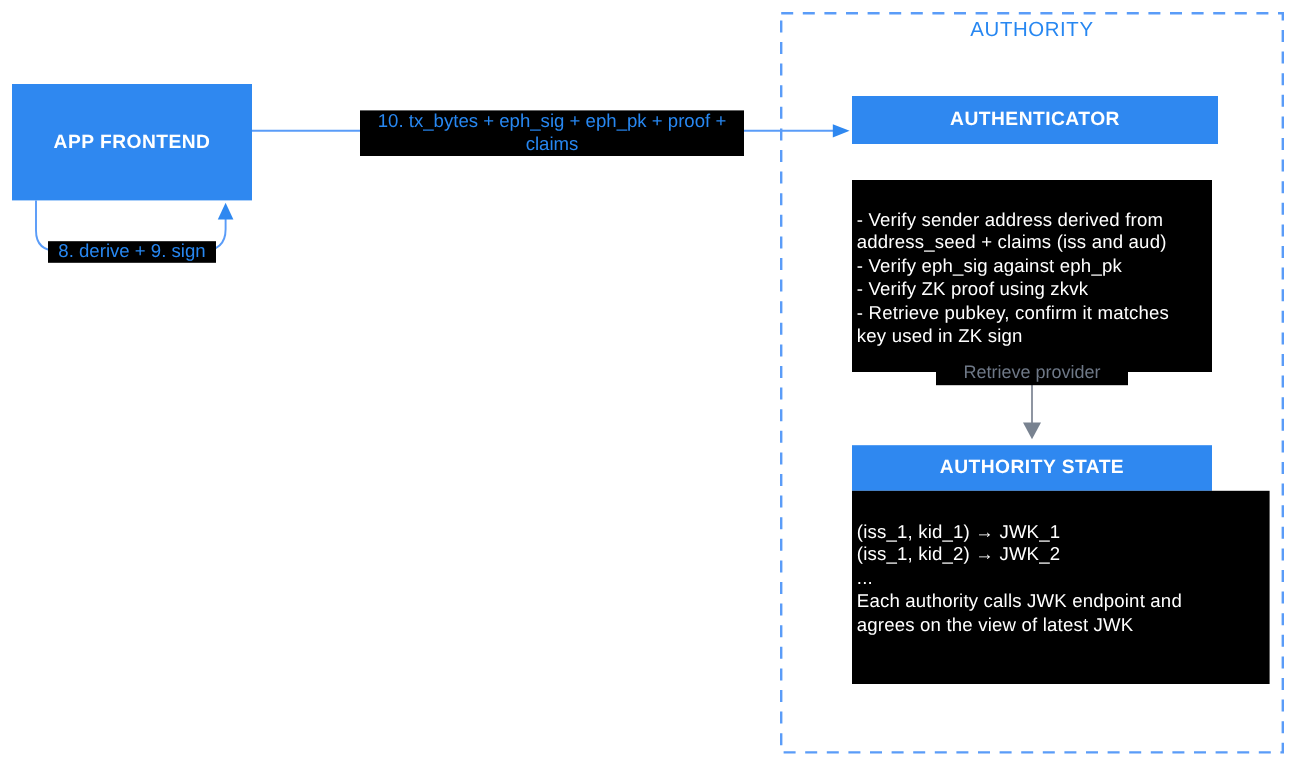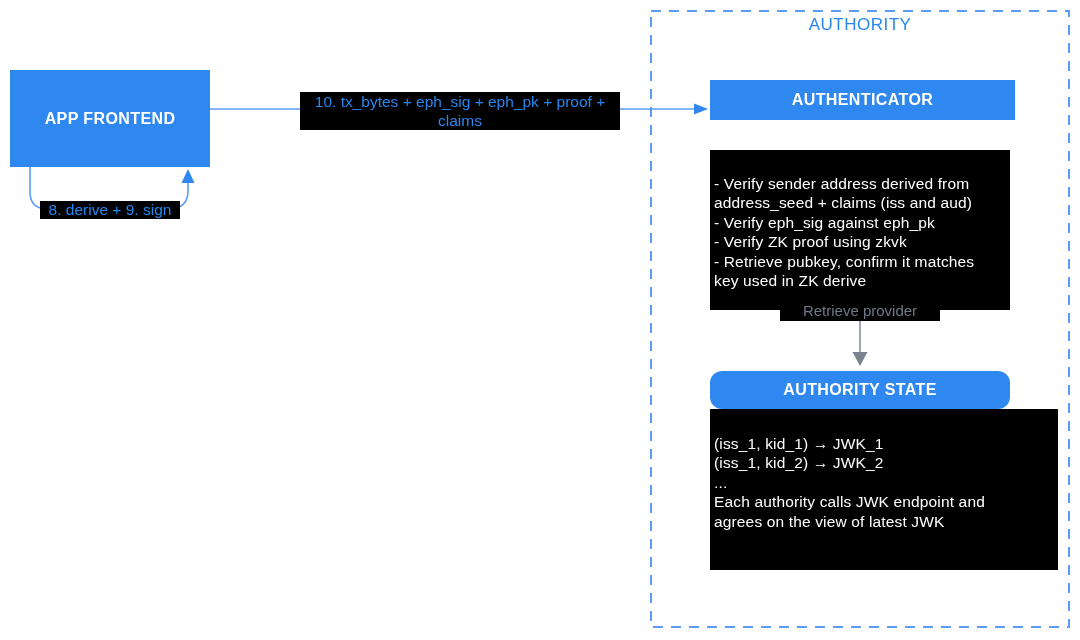--- a/index.html
+++ b/index.html
@@ -22,21 +22,21 @@
   .blue-line { stroke:var(--line-blue); stroke-width:1.6; fill:none; }
   .blue-head { fill:var(--box-blue); }
   .gray-line-el { stroke:var(--gray-line); stroke-width:1.6; fill:none; }
   .gray-head { fill:var(--gray-arrowhead); }
 
   .node-blue { position:absolute; background:var(--box-blue); color:var(--text-white);
     display:flex; align-items:center; justify-content:center;
     font-size:16px; font-weight:700; letter-spacing:.4px; }
   .app-frontend { left:10px; top:70px; width:200px; height:97px; }
   .authenticator-header { left:710px; top:70px; width:305px; height:40px;margin-top:10px; }
-  .state-header { left:710px; top:371px; width:300px; height:38px;border-radius:12px; }
+  .state-header { left:710px; top:371px; width:300px; height:38px; }
 
   .node-black { position:absolute; background:var(--box-black); color:var(--text-white);
     font-size:15.5px; line-height:19.4px; letter-spacing:.15px; }
   .authenticator-body { left:710px; top:110px; width:300px; height:160px; padding:24px 4px 0 4px;margin-top:40px; }
   .state-body { left:710px; top:409px; width:348px; height:161px; padding:25px 4px 0 4px; }
 
   .authority-title { position:absolute; left:650px; top:15px; width:420px;
     text-align:center; color:var(--text-blue); font-size:17px; font-weight:500; letter-spacing:.5px; }
 
   .edge-label { position:absolute; background:#000000; text-align:center; }
@@ -80,21 +80,21 @@
 
   <div class="node-blue authenticator-header">
     <span>AUTHENTICATOR</span>
   </div>
   <div class="node-black authenticator-body">
     <div>- Verify sender address derived from</div>
     <div>address_seed + claims (iss and aud)</div>
     <div>- Verify eph_sig against eph_pk</div>
     <div>- Verify ZK proof using zkvk</div>
     <div>- Retrieve pubkey, confirm it matches</div>
-    <div>key used in ZK derive</div>
+    <div>key used in ZK sign</div>
   </div>
 
   <div class="edge-label retrieve-label">
     <div>Retrieve provider</div>
   </div>
 
   <div class="node-blue state-header">
     <span>AUTHORITY STATE</span>
   </div>
   <div class="node-black state-body">

